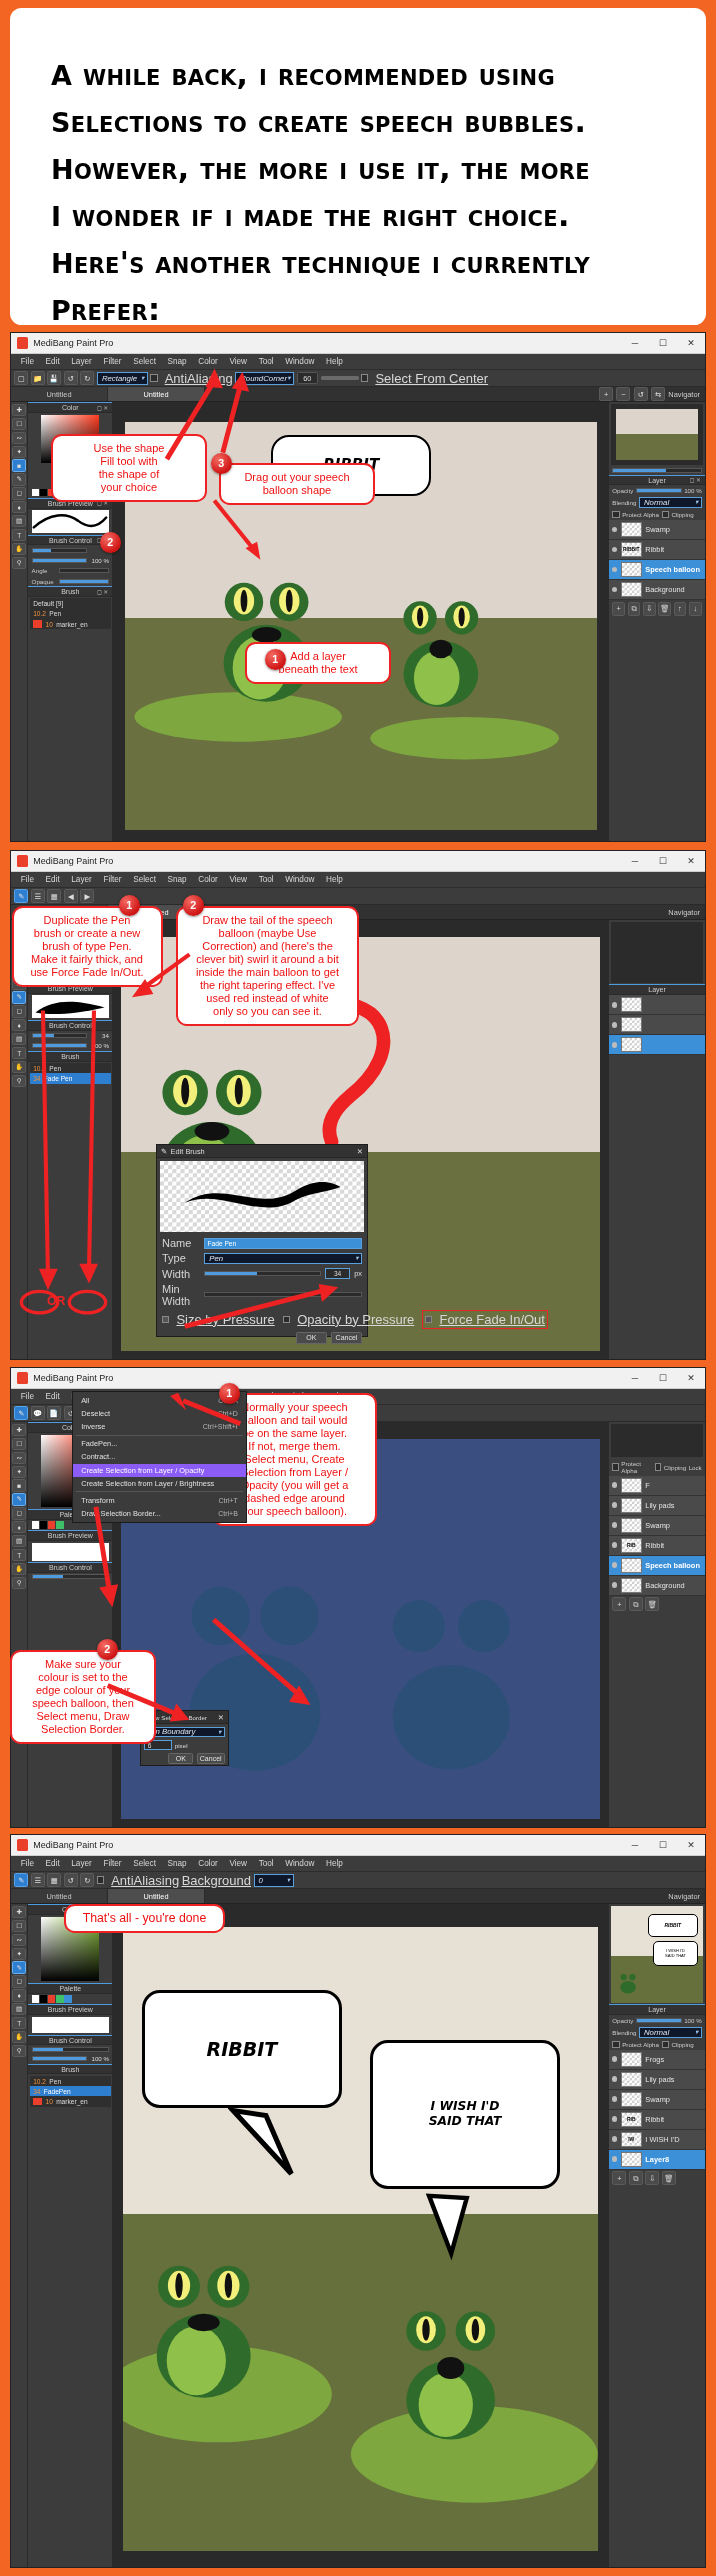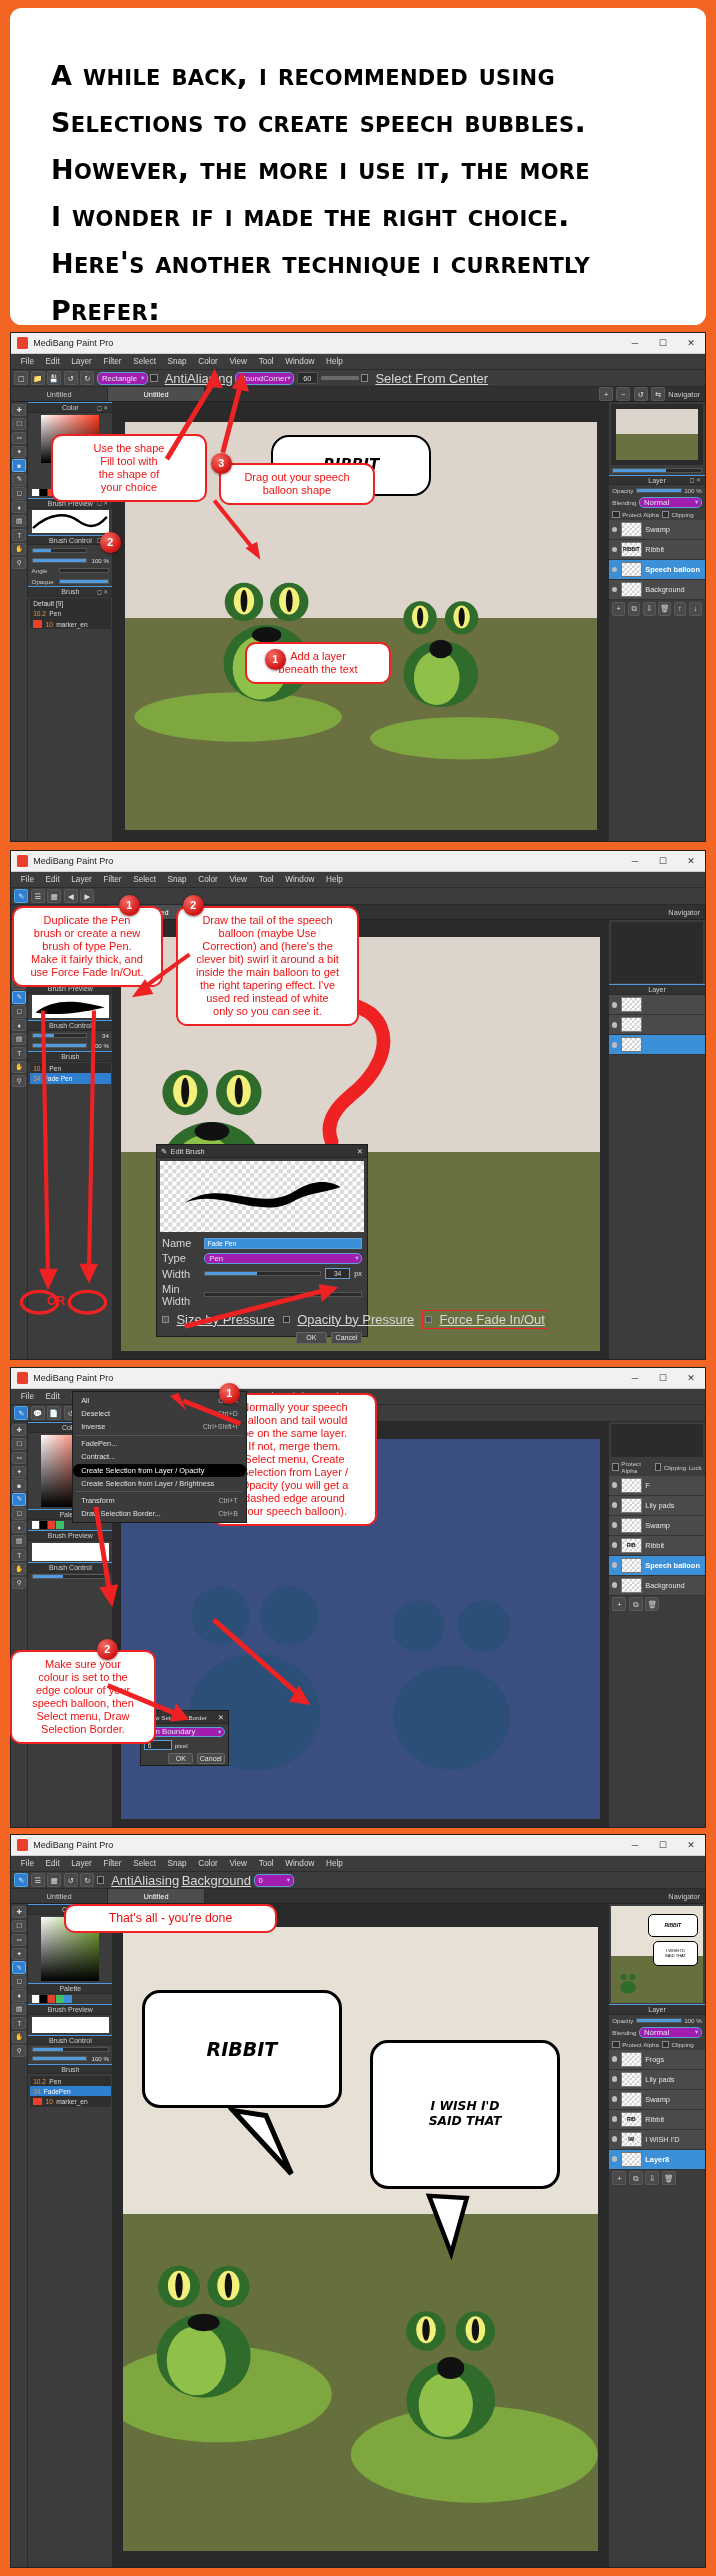--- a/index.html
+++ b/index.html
@@ -83,24 +83,24 @@
     border-bottom: 0.8px solid #2a2a2a;
   }
   .tbtn {
     width: 14px; height: 14px; background: #4a4a4a;
     border: 0.8px solid #5a5a5a; border-radius: 1.6px;
     display: flex; align-items: center; justify-content: center;
     font-size: 7.4px; color: #ddd;
   }
   .tbtn.on { background: #2f7fd0; border-color: #58a4e8; }
   .combo {
-    height: 13px; background: #a21caf; border: 0.8px solid #5aa0dd;
+    height: 13px; background: #0f172a; border: 0.8px solid #5aa0dd;
     color: #dfe6ec; font-size: 7.8px; padding: 0 11.5px 0 4.1px;
     display: flex; align-items: center; position: relative;
-    border-radius: 5px; white-space: nowrap;
+    border-radius: 0; white-space: nowrap; font-style: italic;
   }
   .combo::after {
     content: "\25BE"; position: absolute; right: 2.5px;
     font-size: 6.6px; color: #9fc6ea;
   }
   .chk { font-size: 13px; color: #d8d8d8; display: flex; align-items: center; gap: 7px; white-space: nowrap; text-decoration: underline; }
   .chkbox { width: 7.4px; height: 7.4px; border: 0.8px solid #888; background: #2b2b2b; display: inline-block; }
   .numfield {
     height: 12.3px; min-width: 21.4px; background: #2b2b2b;
     border: 0.8px solid #555; color: #ddd; font-size: 7.4px;
@@ -241,21 +241,21 @@
   .dbtn { height: 12.3px; min-width: 31px; background: #4a4a4a; border: 0.8px solid #666; color: #e4e4e4; font-size: 7px; display: flex; align-items: center; justify-content: center; border-radius: 1.6px;}
   .menu-pop {
     position: absolute; background: #3b3b3b; border: 0.8px solid #1c1c1c;
     z-index: 45; padding: 1.6px 0; min-width: 132px;
   }
   .menu-pop .row {
     display: flex; align-items: center; font-size: 7.4px;
     color: #e0e0e0; padding: 2.1px 8.2px; gap: 8.2px; white-space: nowrap;
   }
   .menu-pop .row .acc { margin-left: auto; color: #b5b5b5; font-size: 7px; }
-  .menu-pop .row.hl { background: #000000; color: #fff; border-radius: 6px; }
+  .menu-pop .row.hl { background: #8b5cf6; color: #fff; }
   .menu-pop .sep { height: 0.8px; background: #555; margin: 1.6px 3.3px; }
 </style>
 </head>
 <body>
 
 <div class="page">
 
   <div class="header-card">
     <div class="handwrite">
       <span>A while back, I recommended using</span>
@@ -1204,16 +1204,16 @@
           <span class="tbtn">+</span>
           <span class="tbtn">⧉</span>
           <span class="tbtn">⇩</span>
           <span class="tbtn">🗑</span>
         </div>
       </div>
     </div>
 
   </div>
 
-  <div class="callout" style="left:64px; top:1904px; width:213px; font-size:12.3px;">That's all - you're done</div>
+  <div class="callout" style="left:64px; top:1904px; width:161px; font-size:12.3px;">That's all - you're done</div>
 
 </div>
 
 
 </body></html>

